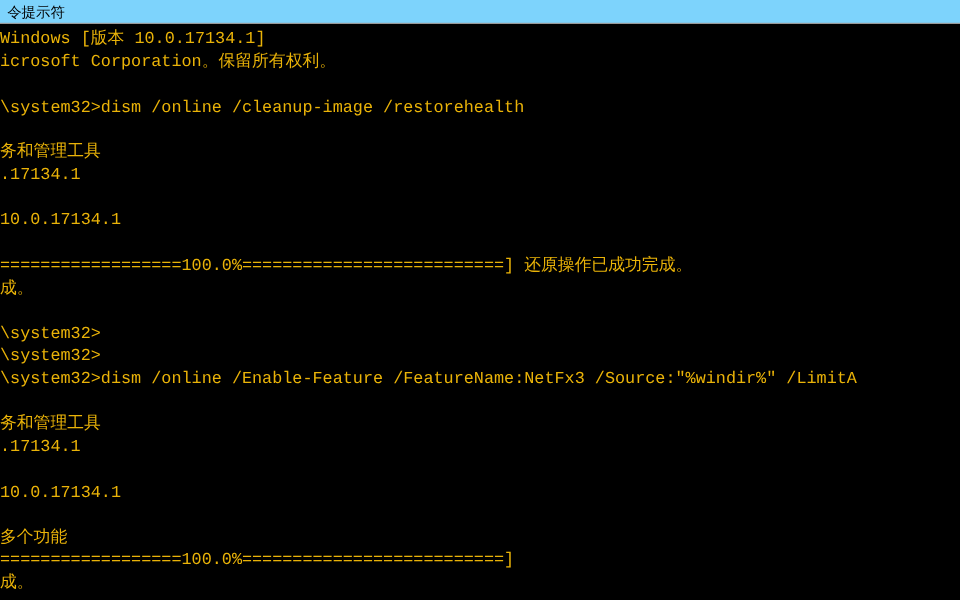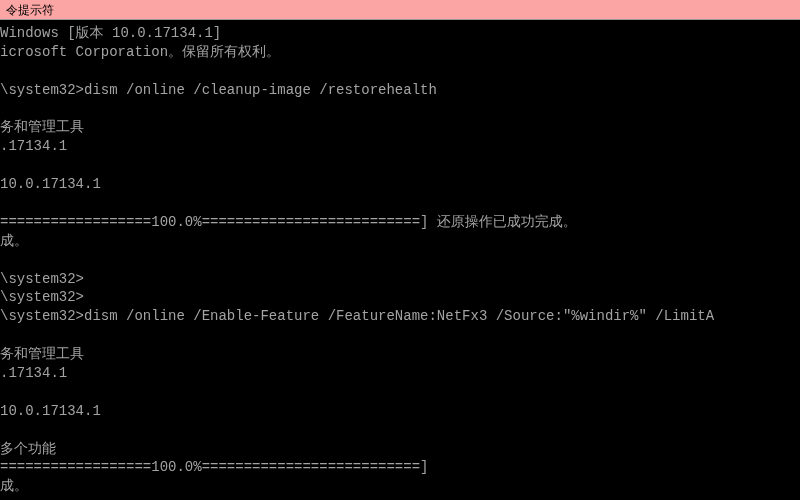--- a/index.html
+++ b/index.html
@@ -5,32 +5,32 @@
     * { margin: 0; padding: 0; box-sizing: border-box; }
     body {
       width: 800px;
       height: 500px;
       font-family: Consolas, "Courier New", monospace;
       font-size: 14px;
       overflow: hidden;
       background: #fff;
     }
     .title-bar {
-      background: #fca5a5;
+      background: #7dd3fc;
       color: #000;
       padding: 2px 6px;
       font-family: "Microsoft YaHei", SimSun, sans-serif;
       font-size: 12px;
       border-bottom: 1px solid #999;
       height: 20px;
       line-height: 16px;
     }
     .terminal {
       background: #000;
-      color: #a3a3a3;
+      color: #eab308;
       padding: 4px 16px 4px 0;
       height: 480px;
       white-space: pre;
       line-height: 1.35;
       overflow: hidden;
     }
     .line { display: block; }
   </style>
 </head>
 <body>

